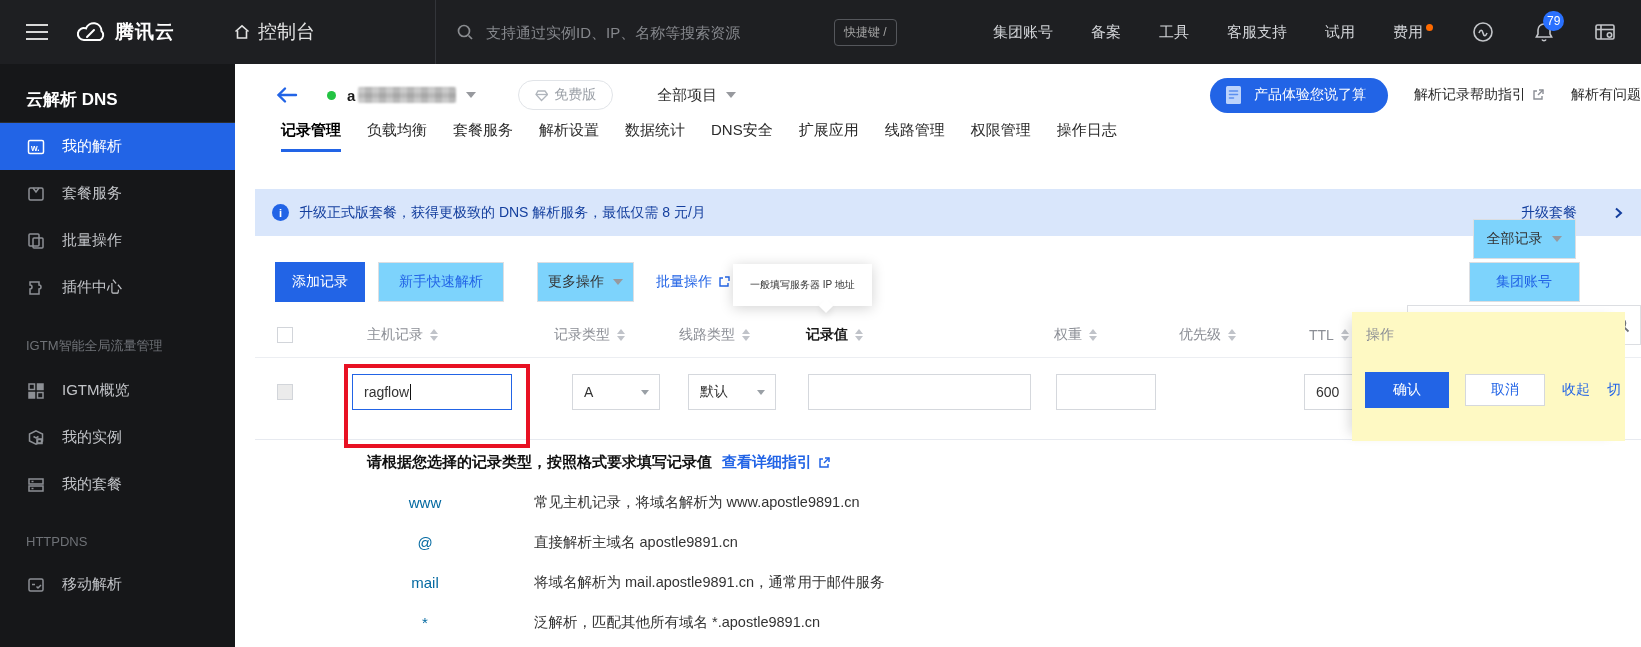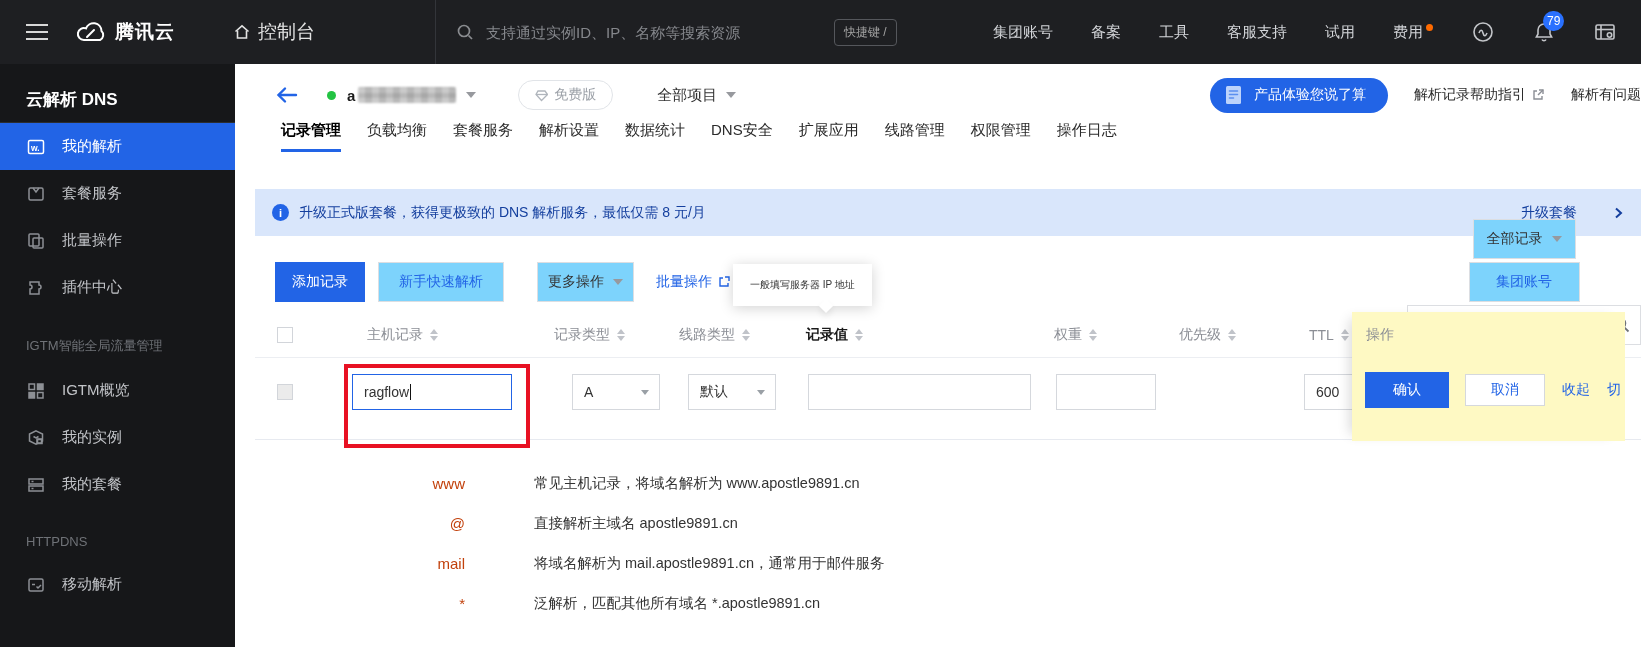--- a/index.html
+++ b/index.html
@@ -122,21 +122,21 @@
   .btn-confirm { width:84px; height:36px; margin-left:13px; background:#2264e6; border:none; color:#fff; font-size:14px; cursor:pointer; }
   .btn-cancel { width:80px; height:32px; margin-left:16px; background:#fff; border:1px solid #d5d8dd; color:#2264e6; font-size:14px; cursor:pointer; }
   .op-link { color:#2264e6; margin-left:17px; cursor:pointer; white-space:nowrap; }
 
   
   .help { padding:13px 0 0 112px; }
   .help-title-row { display:flex; align-items:center; gap:10px; font-size:15px; }
   .help-title { font-weight:bold; color:#111; }
   .help-link { color:#2264e6; display:flex; align-items:center; gap:5px; cursor:pointer; font-weight:bold; }
   .ex-row { display:flex; align-items:center; margin-top:21px; }
-  .ex-host { width:80px; margin-left:18px; text-align:right; color:#c2410c; font-size:15px; }
+  .ex-host { width:80px; margin-left:18px; text-align:center; color:#0369a1; font-size:15px; }
   .ex-desc { margin-left:69px; color:#333; font-size:14.5px; }
 
   svg { display:block; }
 </style>
 </head>
 <body>
 
 <div class="topbar">
   <div class="hamburger">
       <i></i>
@@ -477,20 +477,31 @@
         <div class="op-head">操作</div>
         <div class="op-btns">
           <button class="btn-confirm">确认</button>
           <button class="btn-cancel">取消</button>
           <span class="op-link">收起</span>
           <span class="op-link">切</span>
         </div>
       </div>
 
       <div class="help">
+        <div class="help-title-row">
+          <span class="help-title">请根据您选择的记录类型，按照格式要求填写记录值</span>
+          <span class="help-link">
+            <span>查看详细指引</span>
+            <svg width="14" height="14" viewBox="0 0 14 14" fill="none" stroke="#2264e6" stroke-width="1.5">
+              <path d="M6 3H3v8h8V8"></path>
+                <path d="M8 2h4v4"></path>
+                <path d="M12 2 7 7"></path>
+            </svg>
+          </span>
+        </div>
         <div class="ex-row">
           <span class="ex-host">www</span>
           <span class="ex-desc">常见主机记录，将域名解析为 www.apostle9891.cn</span>
         </div>
         <div class="ex-row">
           <span class="ex-host">@</span>
           <span class="ex-desc">直接解析主域名 apostle9891.cn</span>
         </div>
         <div class="ex-row">
           <span class="ex-host">mail</span>

